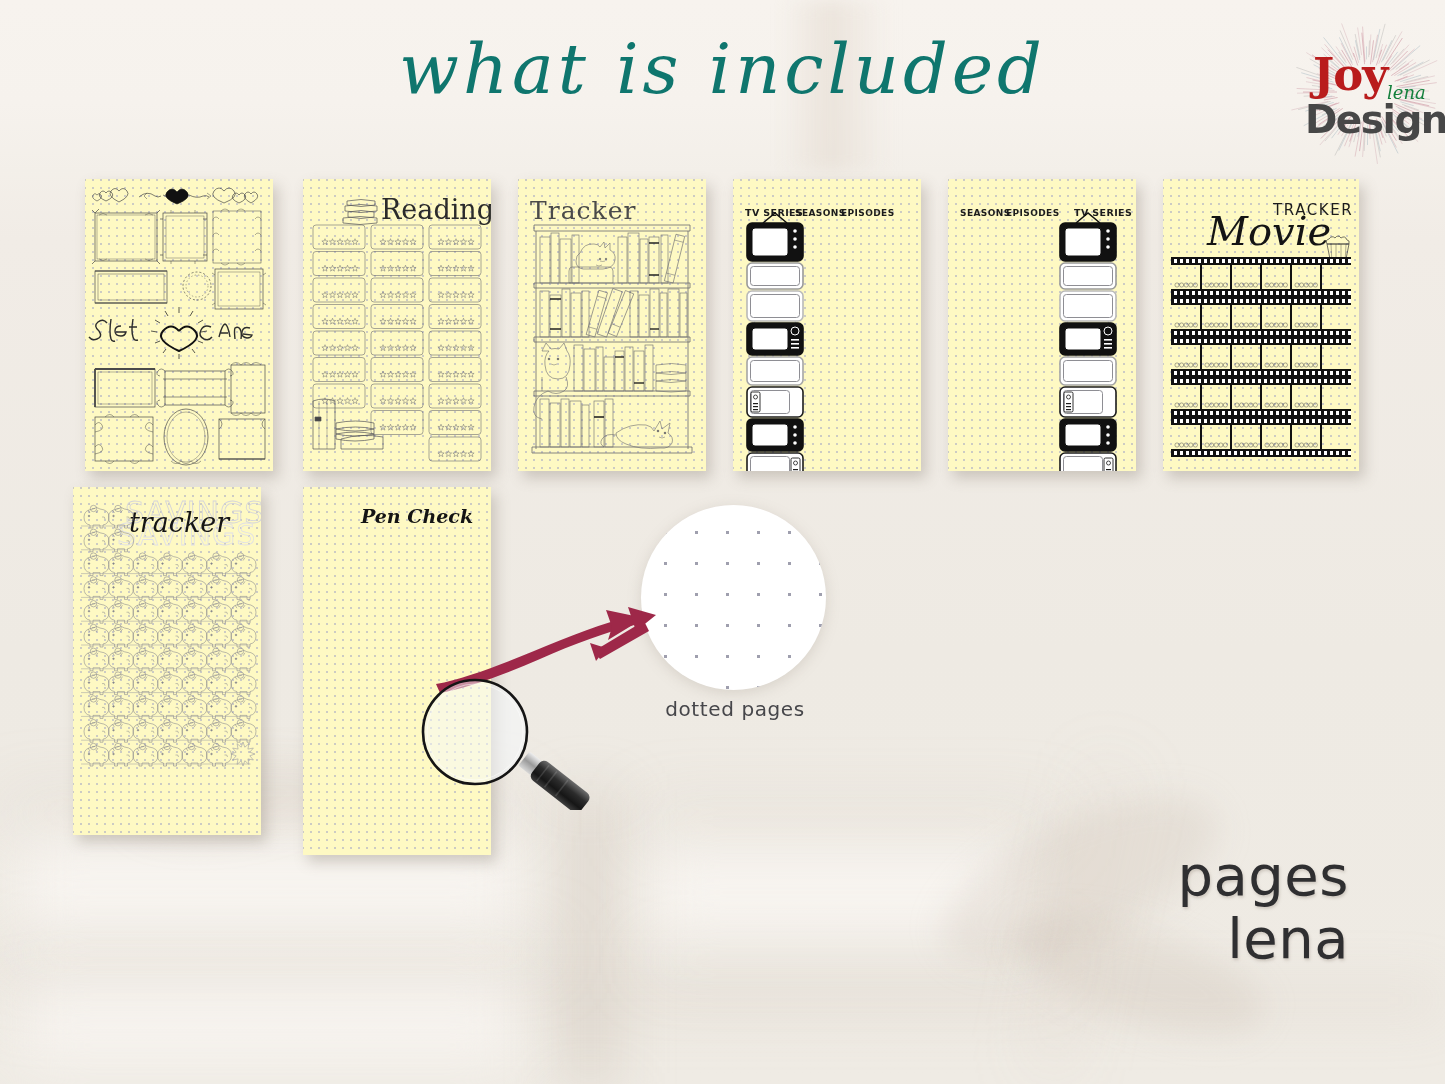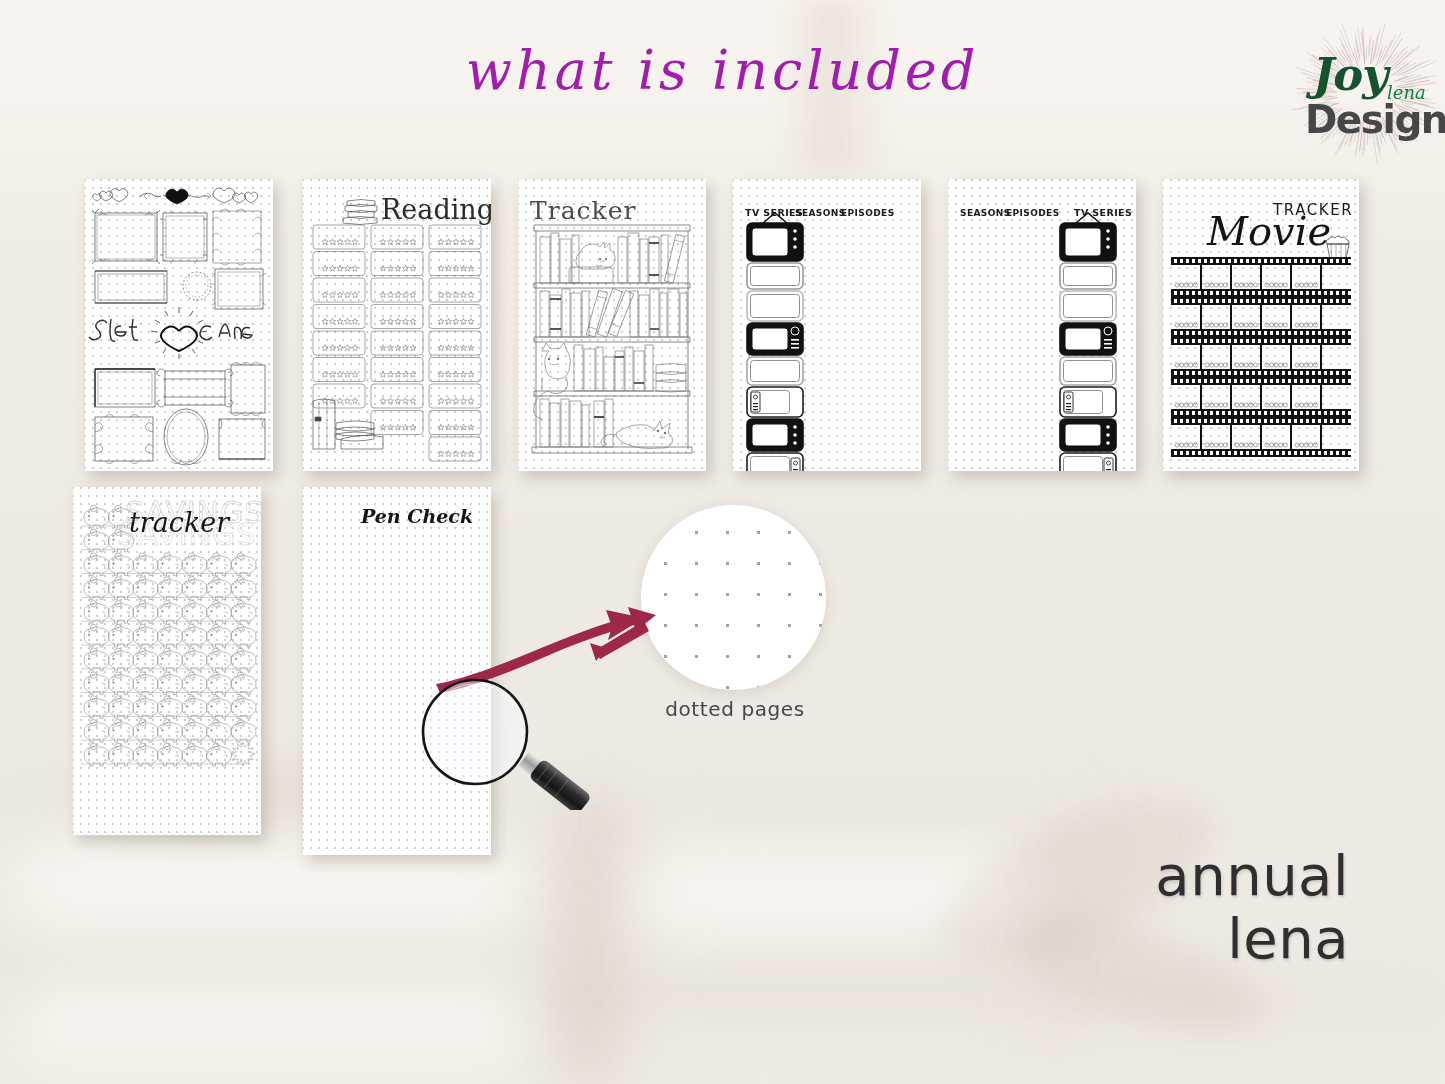--- a/index.html
+++ b/index.html
@@ -30,46 +30,46 @@
   .shadow-layer{ position:absolute; inset:0; pointer-events:none; }
   .sh{ position:absolute; background:rgba(196,182,168,.30); filter:blur(26px); }
   .sh2{ position:absolute; background:rgba(203,190,176,.24); filter:blur(34px); }
   .sh-light{ position:absolute; background:rgba(252,250,247,.72); filter:blur(30px); }
   .leafy{
     position:absolute; background:rgba(198,184,170,.22); filter:blur(16px);
     border-radius:50%;
   }
   
   .page{
-    position:absolute; background:#ffffff;
+    position:absolute; background:#fef9c3;
     box-shadow:5px 7px 13px rgba(120,108,96,.30);
     overflow:hidden;
   }
   .dotgrid{
     position:absolute; inset:0;
     background-image:radial-gradient(#b9b9c4 0.8px, transparent 0.9px);
     background-size:8px 8px; background-position:4px 5px;
     opacity:.72;
   }
   .pg-inner{ position:absolute; inset:0; }
 
   
   .headline{
-    position:absolute; left:0; right:0; top:44px; text-align:center;
+    position:absolute; left:0; right:0; top:34px; text-align:center;
     font-family:"DejaVu Serif", serif; font-style:italic; font-weight:400;
-    font-size:54px; color:#a21caf; letter-spacing:4px; line-height:1;
+    font-size:70px; color:#0f766e; letter-spacing:4px; line-height:1;
     white-space:nowrap;
   }
   
   .logo{ position:absolute; left:1291px; top:22px; width:152px; height:146px; }
   .logo .burst{ position:absolute; inset:0; }
   .logo .joy{
     position:absolute; left:22px; top:30px;
-    font-family:"DejaVu Serif", serif; font-style:italic; font-weight:700;
-    font-size:45px; color:#14532d; line-height:1; letter-spacing:-1px;
+    font-family:"DejaVu Serif", serif; font-weight:700;
+    font-size:45px; color:#b91c1c; line-height:1; letter-spacing:-1px;
   }
   .logo .lena{
     position:absolute; left:96px; top:62px;
     font-family:"DejaVu Serif", serif; font-style:italic;
     font-size:18px; color:#15803d; line-height:1;
   }
   .logo .designs{
     position:absolute; left:14px; top:78px;
     font-family:"DejaVu Sans", sans-serif; font-weight:700;
     font-size:39px; color:#474747; line-height:1; letter-spacing:-1.5px;
@@ -1815,17 +1815,17 @@
     <g transform="rotate(38 105 72)">
       <rect x="148" y="63" width="16" height="18" rx="2" fill="url(#ferruleg)"></rect>
       <rect x="163" y="60" width="62" height="24" rx="6" fill="url(#handleg)"></rect>
       <path d="M172 62 l0 20 M182 62 l0 20 M196 62 l0 20" stroke="rgba(255,255,255,.13)" stroke-width="1.6"></path>
     </g>
     <circle cx="90" cy="72" r="52" fill="rgba(245,250,253,0.50)" stroke="#151515" stroke-width="2.6"></circle>
     <circle cx="90" cy="72" r="48" fill="none" stroke="rgba(255,255,255,.5)" stroke-width="1"></circle>
   </svg>
 
   <div class="annual">
-    <div>annual</div>
+    <div>pages</div>
     <div>lena</div>
   </div>
 
 </div>
 
 </body></html>

